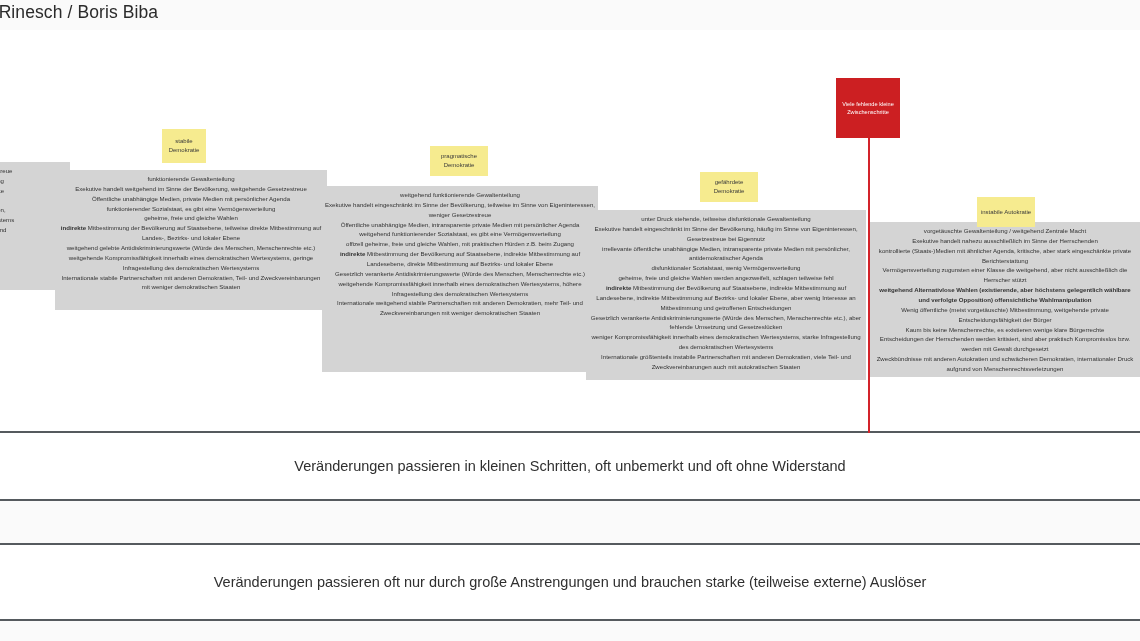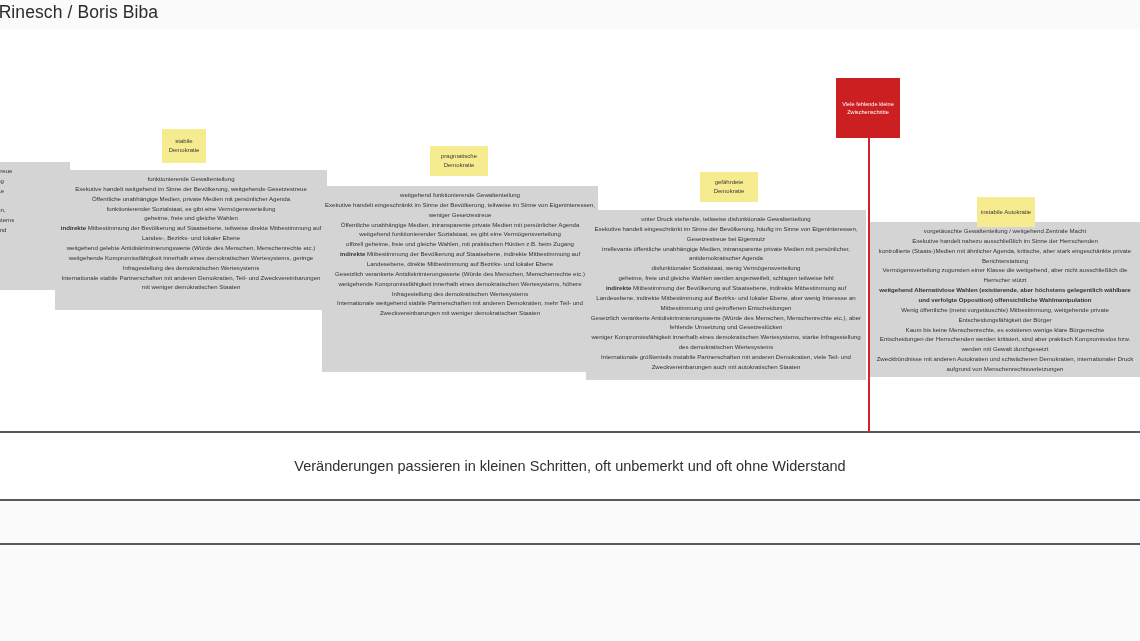--- a/index.html
+++ b/index.html
@@ -207,15 +207,18 @@
     <span>gefährdete Demokratie</span>
   </div>
   <div class="sticky sticky-3">
     <span>instabile Autokratie</span>
   </div>
 
   <div class="row row-statement-1">
     <span class="row-text">Veränderungen passieren in kleinen Schritten, oft unbemerkt und oft ohne Widerstand</span>
   </div>
   <div class="row row-spacer-1"></div>
+  <div class="row row-statement-2">
+    <span class="row-text">Veränderungen passieren oft nur durch große Anstrengungen und brauchen starke (teilweise externe) Auslöser</span>
+  </div>
   <div class="row row-spacer-2"></div>
 
 </div>
 
 </body></html>

